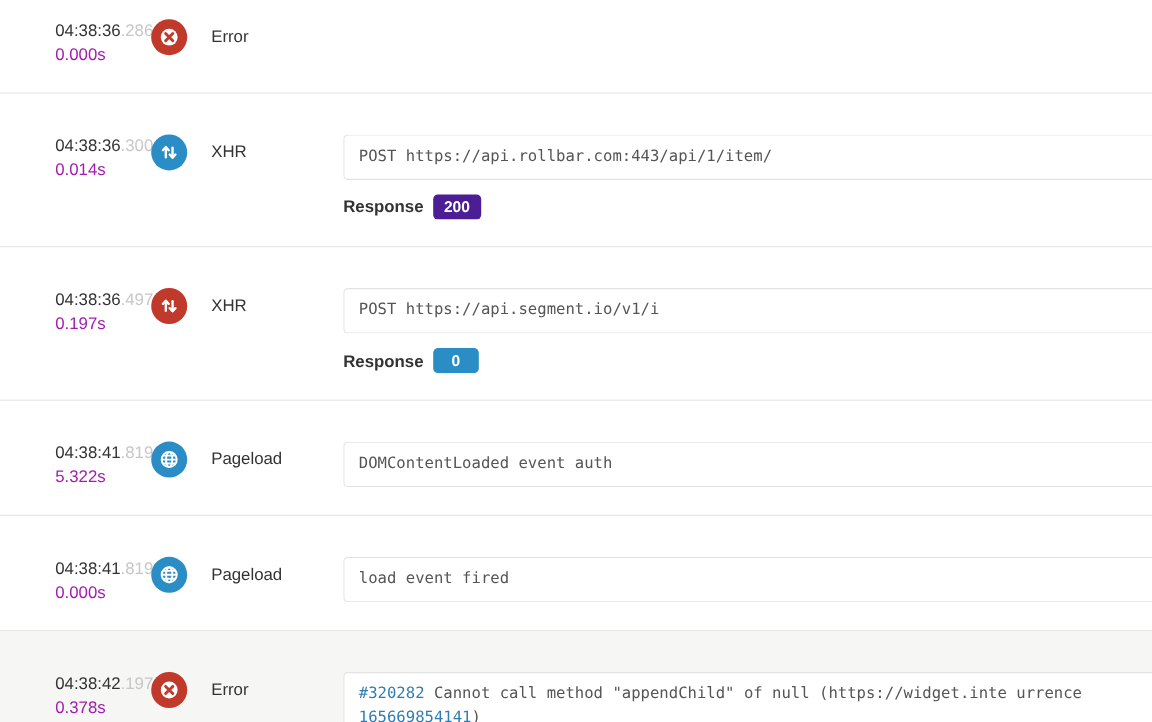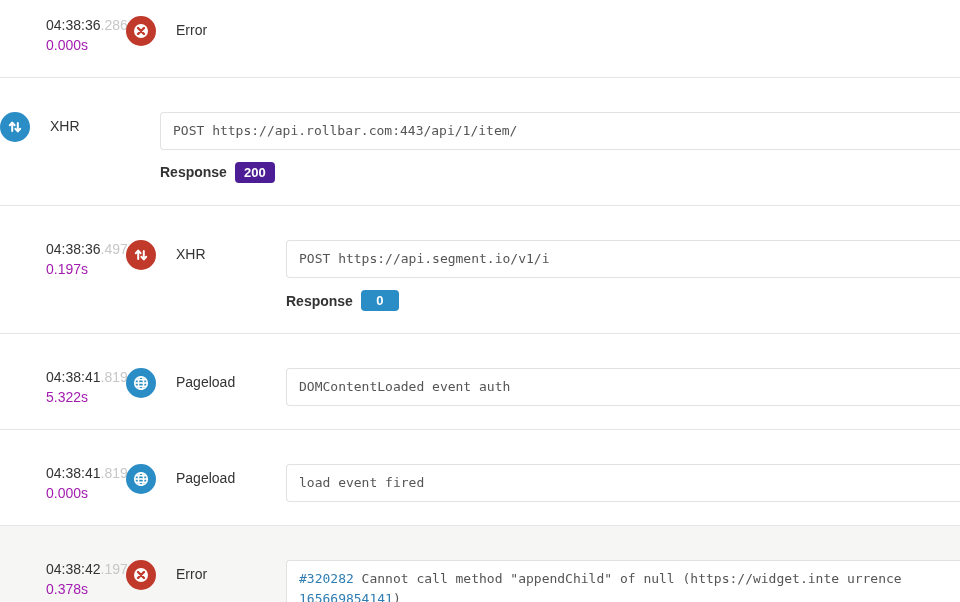--- a/index.html
+++ b/index.html
@@ -129,20 +129,24 @@
   <svg width="16" height="16" viewBox="0 0 16 16">
     <circle cx="8" cy="8" r="7" fill="#fff"></circle>
     <path d="M5 5 L11 11 M11 5 L5 11" stroke="#c0392b" stroke-width="2.4" stroke-linecap="round"></path>
   </svg>
 </span>
     </div>
     <div class="col-type">Error</div>
   </div>
 
   <div class="row">
+    <div class="col-time">
+      <span class="ts-main">04:38:36</span><span class="ts-ms">.300</span>
+      <span class="ts-dur">0.014s</span>
+    </div>
     <div class="col-icon">
       <span class="icon-circle icon-blue">
   <svg width="18" height="18" viewBox="0 0 18 18">
     <g stroke="#fff" stroke-width="2" fill="none" stroke-linecap="round" stroke-linejoin="round">
       <path d="M6.2 13 V5"></path>
       <path d="M3.8 7.2 L6.2 4.6 L8.6 7.2"></path>
       <path d="M11.8 5 V13"></path>
       <path d="M9.4 10.8 L11.8 13.4 L14.2 10.8"></path>
     </g>
   </svg>

